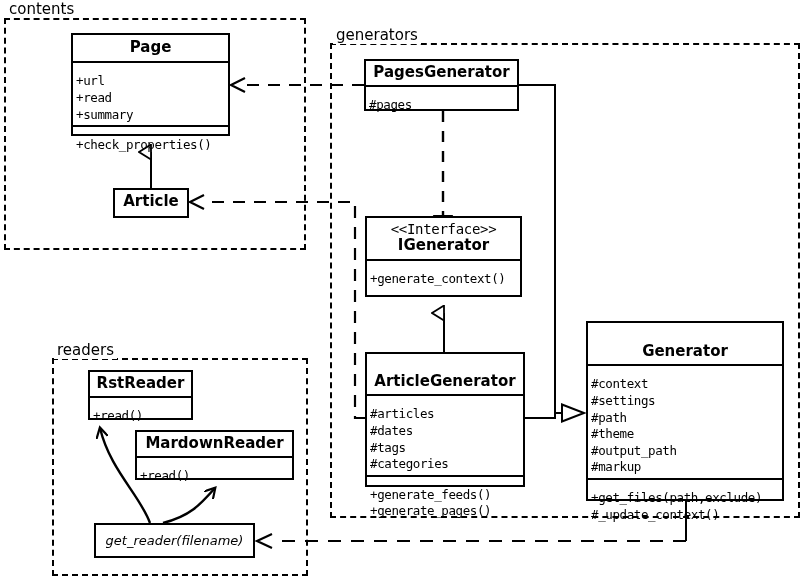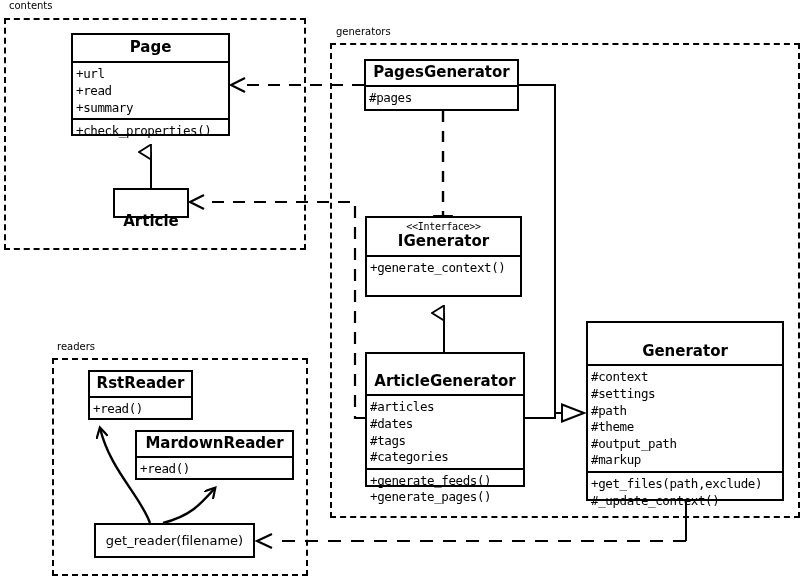--- a/index.html
+++ b/index.html
@@ -25,21 +25,21 @@
 
   
   .package {
     position: absolute;
     border: 2px dashed #000;
     box-sizing: border-box;
   }
   .pkg-label {
     position: absolute;
     font-family: "DejaVu Sans", sans-serif;
-    font-size: 10px;
+    font-size: 15px;
     color: #000;
     background: #ffffff;
     padding: 0 3px;
     white-space: nowrap;
   }
 
   
   .uml {
     position: absolute;
     background: #ffffff;
@@ -52,47 +52,48 @@
     font-weight: bold;
     font-size: 15px;
     color: #000;
     padding: 4px 6px 5px 6px;
     line-height: 1.15;
     white-space: nowrap;
   }
   .uml-stereo {
     display: block;
     font-weight: normal;
-    font-size: 10px;
+    font-size: 14px;
     font-family: "DejaVu Sans Mono", monospace;
     letter-spacing: -0.3px;
   }
   .uml-compart {
     border-top: 2px solid #000;
-    padding: 3px 3px 2px 3px;
+    padding: 10px 3px 2px 3px;
   }
   .uml-compart .row {
     font-family: "DejaVu Sans Mono", monospace;
     font-size: 12.5px;
     color: #000;
     line-height: 1.33;
     white-space: nowrap;
     letter-spacing: -0.4px;
   }
 
   
   .fnbox {
     position: absolute;
     background: #ffffff;
     border: 2px solid #000;
     box-sizing: border-box;
     z-index: 5;
     display: flex;
     align-items: center;
     justify-content: center;
+    font-style: italic;
   }
   .fnbox span {
     font-family: "DejaVu Sans", sans-serif;
     font-size: 13px;
     color: #000;
     white-space: nowrap;
   }
 </style>
 </head>
 <body>
@@ -177,21 +178,21 @@
       <div class="row">+url</div>
       <div class="row">+read</div>
       <div class="row">+summary</div>
     </div>
     <div class="uml-compart">
       <div class="row">+check_properties()</div>
     </div>
   </div>
 
   <div class="uml" style="left:113px; top:188px; width:76px; height:30px;">
-    <div class="uml-name" style="padding:3px 3px;margin-top:20px;">Article</div>
+    <div class="uml-name" style="padding:3px 3px;">Article</div>
   </div>
 
   <div class="uml" style="left:364px; top:59px; width:155px; height:52px;">
     <div class="uml-name" style="padding:3px 6px 4px 6px;">PagesGenerator</div>
     <div class="uml-compart">
       <div class="row">#pages</div>
     </div>
   </div>
 
   <div class="uml" style="left:365px; top:216px; width:157px; height:81px;">

